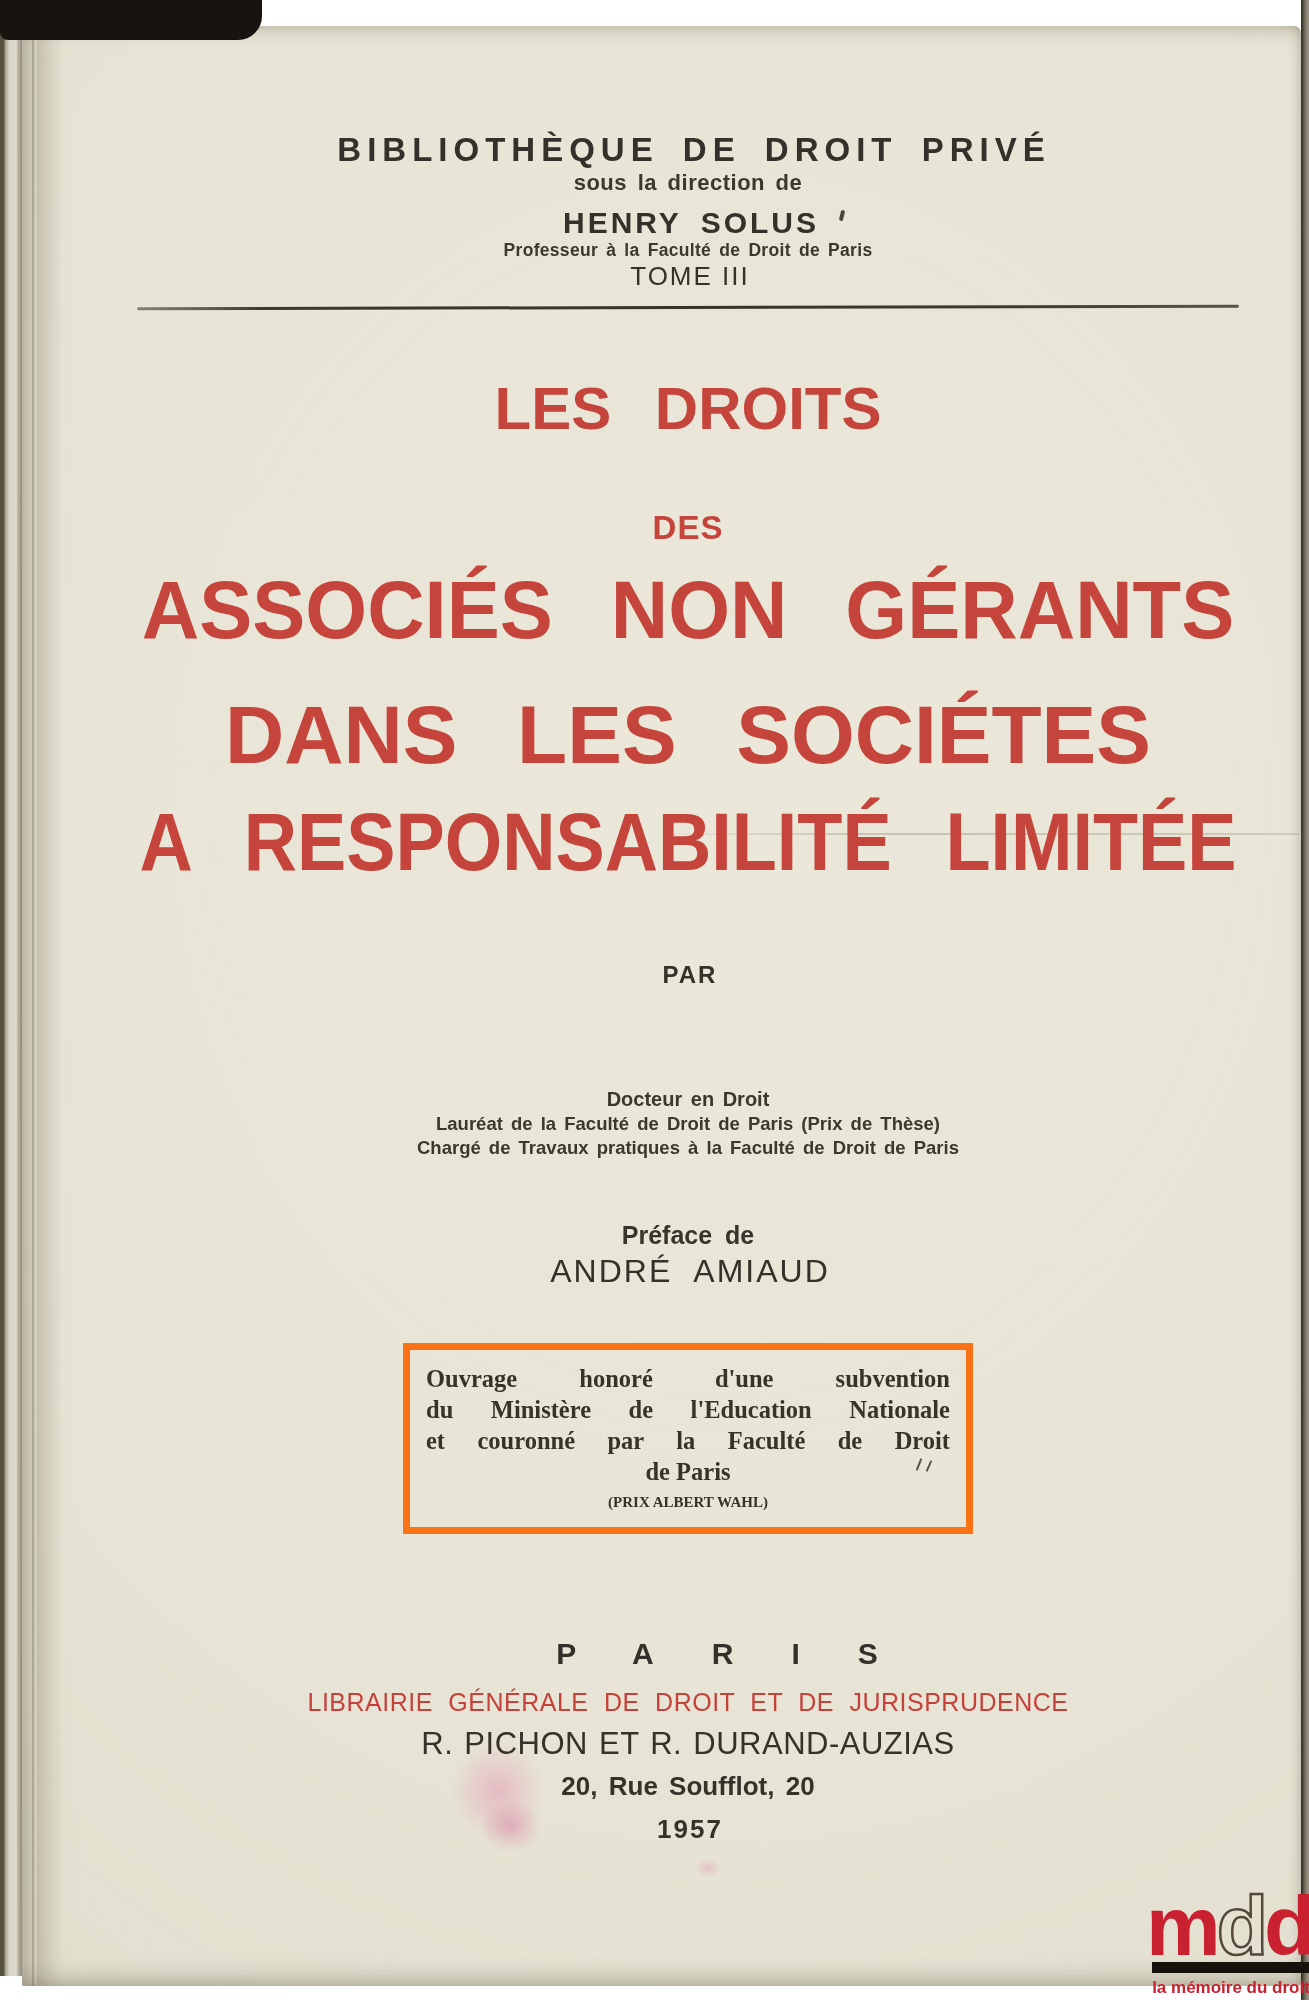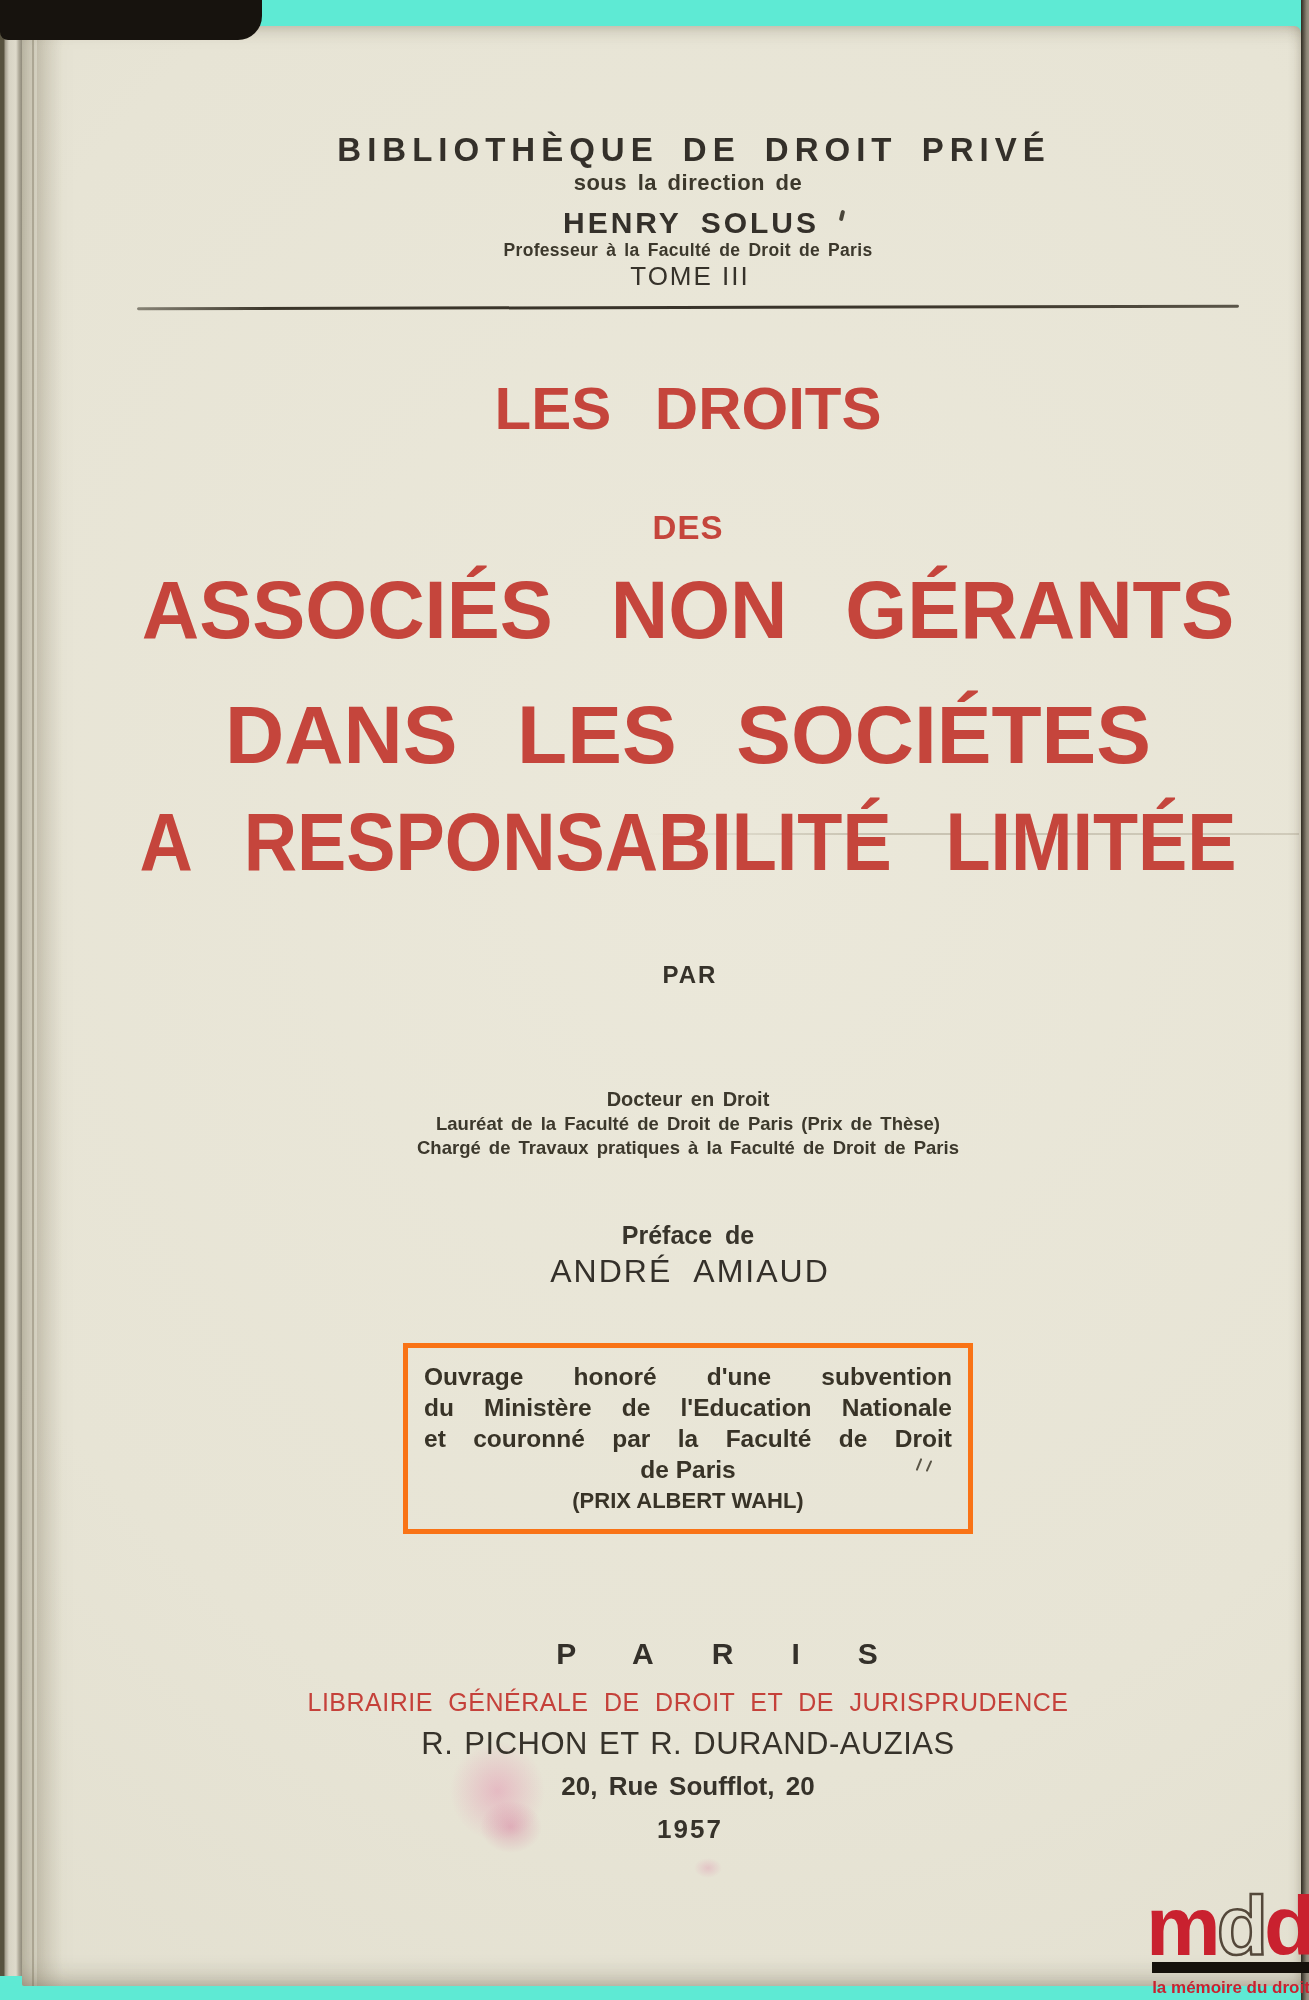--- a/index.html
+++ b/index.html
@@ -1,16 +1,16 @@
 <!DOCTYPE html>
 <html><head>
 <meta charset="utf-8">
 <style>
   html,body{margin:0;padding:0;background:#0c0a07;}
-  .photo{position:relative;width:1309px;height:2000px;background:#5eead4;overflow:hidden;
+  .photo{position:relative;width:1309px;height:2000px;background:#ffffff;overflow:hidden;
          font-family:"Liberation Sans",sans-serif;}
   .page{position:absolute;left:22px;top:26px;width:1279px;height:1960px;
         background:radial-gradient(120% 90% at 55% 40%, #ebe8da 0%, #e7e4d5 55%, #dfdccc 100%);
         border-radius:4px 7px 4px 2px;
         box-shadow: inset 28px 0 40px -26px rgba(95,85,60,.5),
                     inset -6px 0 14px -8px rgba(95,85,60,.32),
                     inset 0 -18px 28px -18px rgba(70,60,40,.42),
                     inset 0 12px 20px -14px rgba(70,60,40,.33);}
   .crease-v{position:absolute;left:10px;top:0;width:2px;height:100%;background:rgba(110,100,78,.35);}
   .crease-v2{position:absolute;left:15px;top:0;width:26px;height:100%;
@@ -23,21 +23,21 @@
               background:linear-gradient(90deg,#2e2a20,#8c8576 70%,#9a9384);}
   .top-left-blob{position:absolute;left:0;top:0;width:262px;height:40px;background:#17130e;
                  border-radius:0 0 24px 8px;}
   .content{position:absolute;left:76px;top:0;width:1224px;height:2000px;}
   .t{position:absolute;left:0;width:100%;text-align:center;line-height:1;color:#3a3629;white-space:nowrap;}
   .red{color:#c5453c;}
   .rule{position:absolute;top:306px;left:50%;margin-left:-551px;width:1102px;height:3px;border-radius:2px;
         transform:rotate(-0.12deg);
         background:linear-gradient(90deg,rgba(55,50,38,.55),#3b362a 12%,#38332a 55%,#403a2e 80%,rgba(55,50,38,.8));}
   .award{position:absolute;left:50%;top:1343px;width:570px;height:191px;margin-left:-285px;
-         border:5px solid #f97316;box-sizing:border-box;padding:13px 16px 0;}
+         border:7px solid #f97316;box-sizing:border-box;padding:13px 16px 0;font-family:Liberation Serif, serif;}
   .box-line{font-weight:700;font-size:24.5px;line-height:31px;color:#383327;}
   .jl{text-align:justify;text-align-last:justify;}
   .cl{text-align:center;}
   .smudge{position:absolute;border-radius:50%;pointer-events:none;}
   .mark{position:absolute;background:#4a463a;border-radius:2px;}
   .logo{position:absolute;left:1146px;top:1884px;width:170px;}
   .logo-word{font-weight:700;font-size:84px;line-height:1;letter-spacing:-4px;white-space:nowrap;}
   .logo-m,.logo-d2{color:#c9212f;}
   .logo-d1{color:transparent;-webkit-text-stroke:2.5px #54483a;}
   .logo-bar{position:absolute;left:6px;top:78px;width:157px;height:11px;background:#15110b;}
@@ -85,21 +85,21 @@
     <div class="t" style="top:1139px;font-size:18.5px;font-weight:700;word-spacing:3px;color:#3c382c;">Chargé de Travaux pratiques à la Faculté de Droit de Paris</div>
 
     <div class="t" style="top:1223px;font-size:25px;font-weight:700;word-spacing:6px;color:#38342b;">Préface de</div>
     <div class="t" style="top:1255px;font-size:32px;font-weight:400;letter-spacing:2px;word-spacing:12px;padding-left:2px;color:#34302a;">ANDRÉ AMIAUD</div>
 
     <div class="award">
       <div class="box-line jl">Ouvrage honoré d'une subvention</div>
       <div class="box-line jl">du Ministère de l'Education Nationale</div>
       <div class="box-line jl">et couronné par la Faculté de Droit</div>
       <div class="box-line cl">de Paris</div>
-      <div class="box-line cl" style="font-size:22px;">(PRIX ALBERT WAHL)</div>
+      <div class="box-line cl" style="font-size:15px;">(PRIX ALBERT WAHL)</div>
     </div>
 
     <div class="t" style="top:1639px;font-size:30px;font-weight:700;letter-spacing:58px;padding-left:58px;color:#34302a;">PARIS</div>
     <div class="t" style="top:1690px;font-size:25px;font-weight:400;letter-spacing:.5px;word-spacing:8px;color:#c5413a;">LIBRAIRIE GÉNÉRALE DE DROIT ET DE JURISPRUDENCE</div>
     <div class="t" style="top:1728px;font-size:31px;font-weight:400;letter-spacing:.5px;word-spacing:2px;color:#36322a;">R. PICHON ET R. DURAND-AUZIAS</div>
     <div class="t" style="top:1773px;font-size:26px;font-weight:700;word-spacing:4px;color:#36322a;">20, Rue Soufflot, 20</div>
     <div class="t" style="top:1816px;font-size:26px;font-weight:700;letter-spacing:2px;padding-left:2px;color:#36322a;">1957</div>
   </div>
 
   <div class="left-edge"></div>

